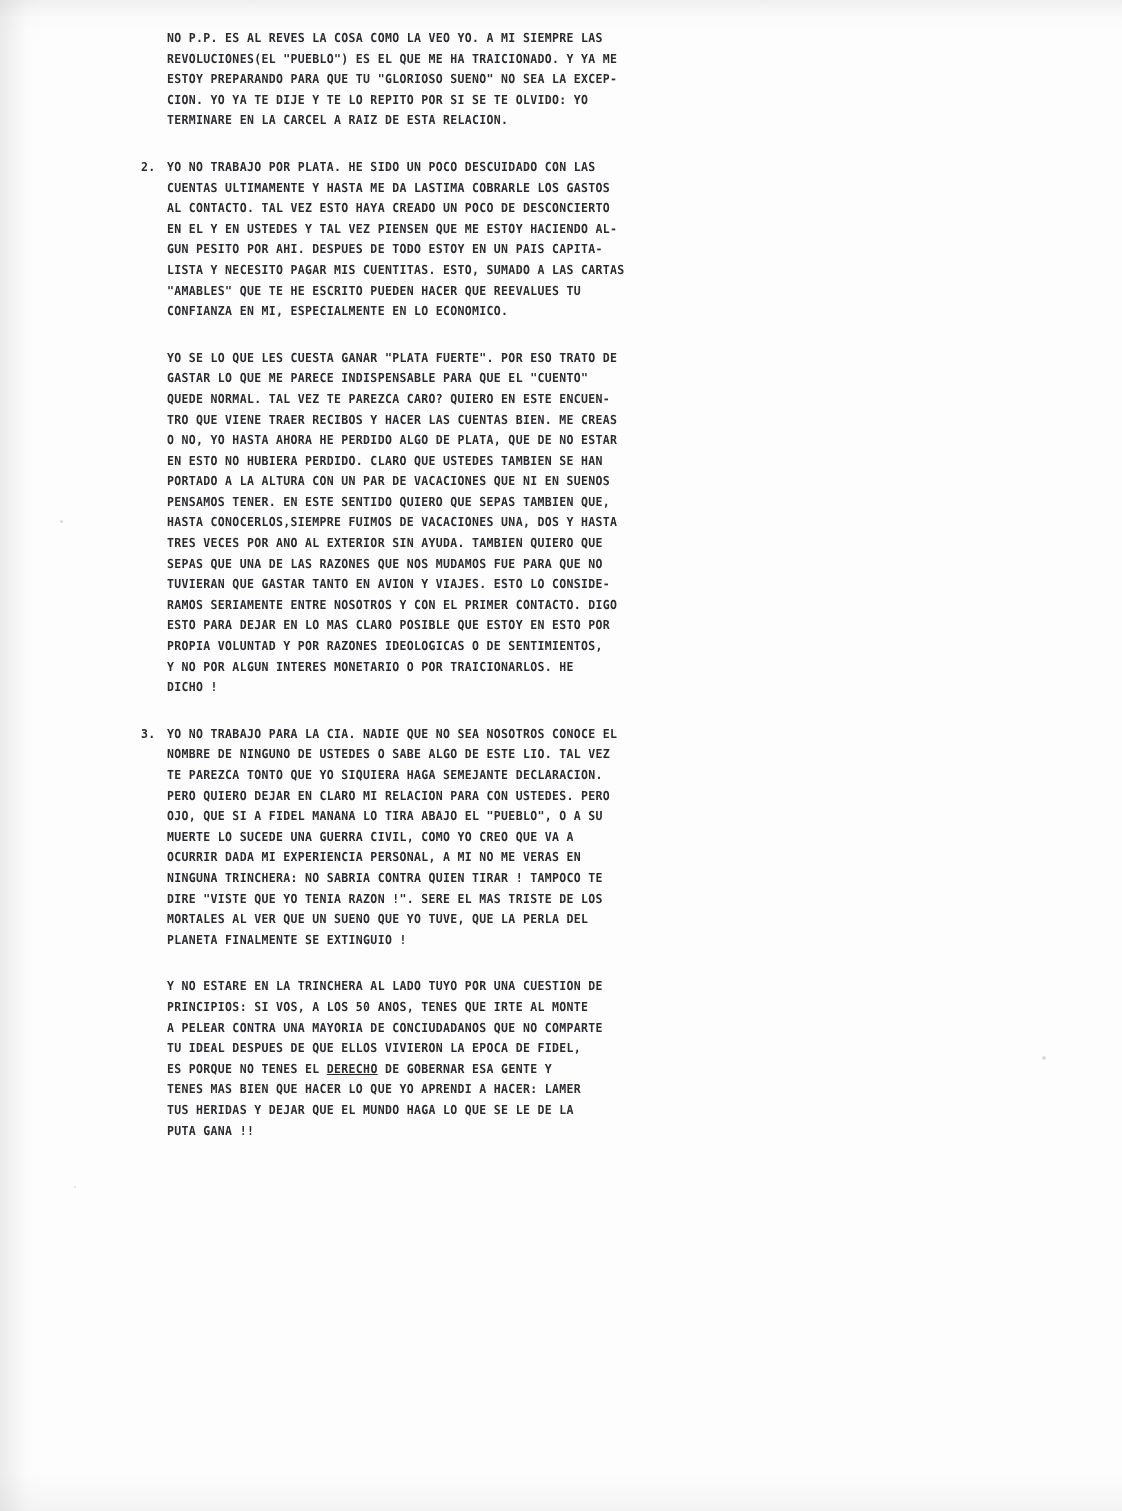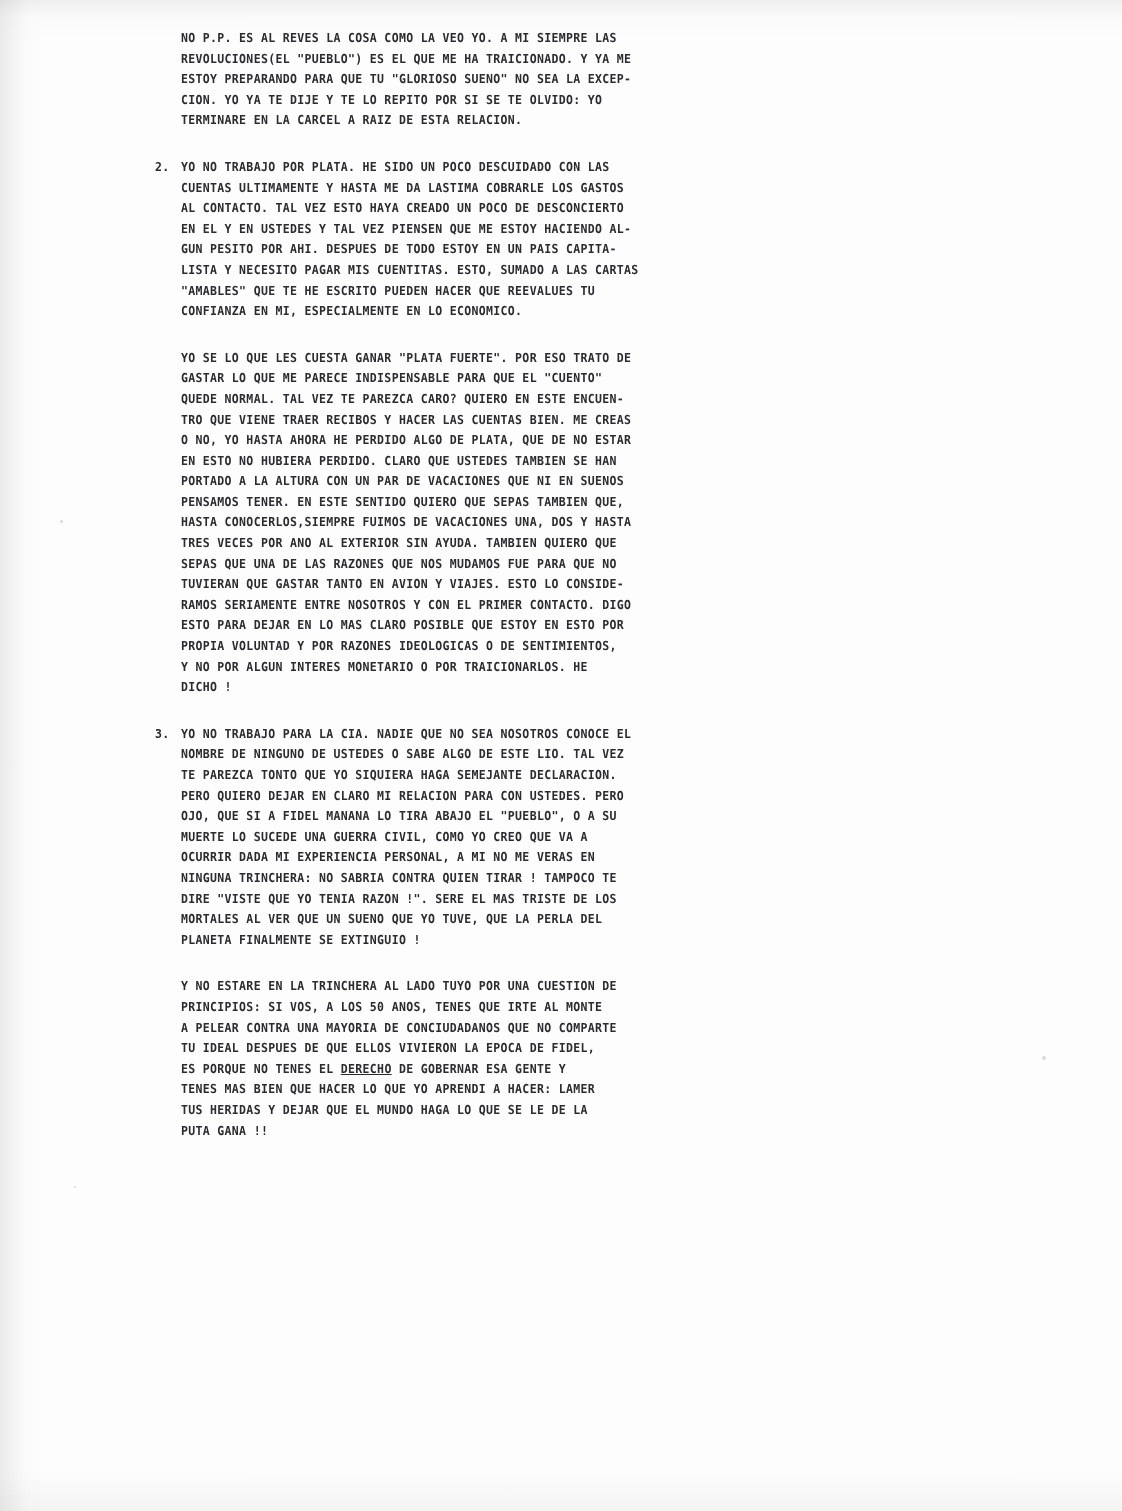--- a/index.html
+++ b/index.html
@@ -17,21 +17,21 @@
     position: absolute;
     inset: 0;
     background: #fdfdfd;
     background-image:
       linear-gradient(to right, rgba(0,0,0,0.018), rgba(0,0,0,0) 4%),
       linear-gradient(to bottom, rgba(0,0,0,0.015), rgba(0,0,0,0) 3%);
     overflow: hidden;
   }
   .doc {
     position: absolute;
-    left: 155px;
+    left: 141px;
     top: 28px;
     width: 560px;
   }
   .para {
     display: flex;
     align-items: flex-start;
     margin-bottom: 26px;
   }
   .marker {
     width: 26px;

